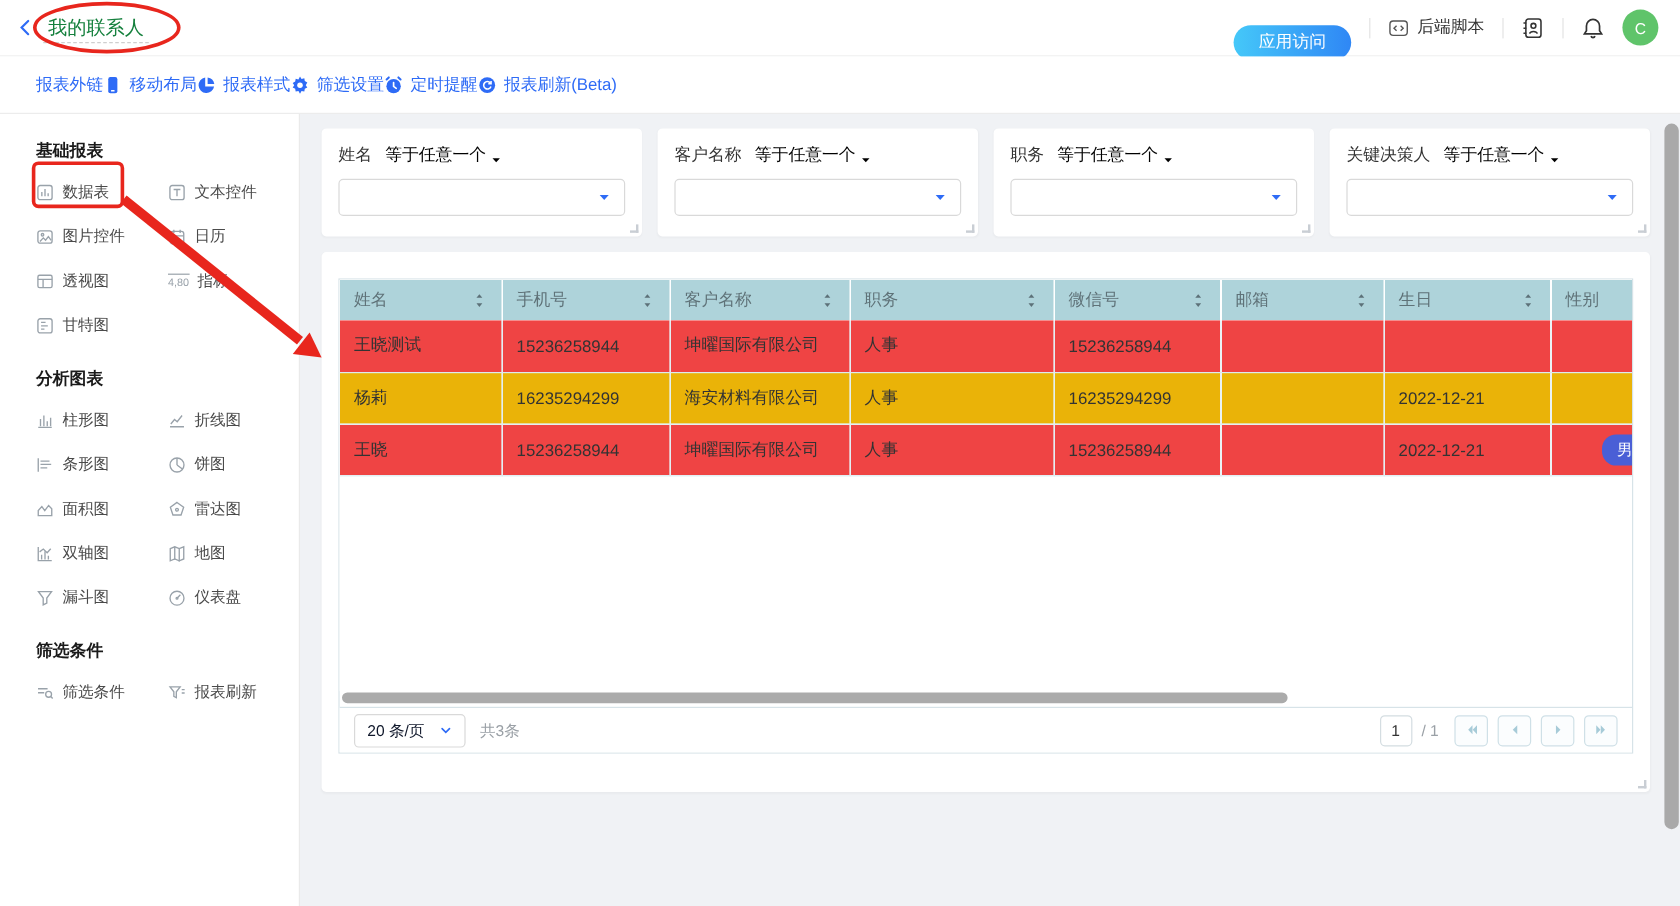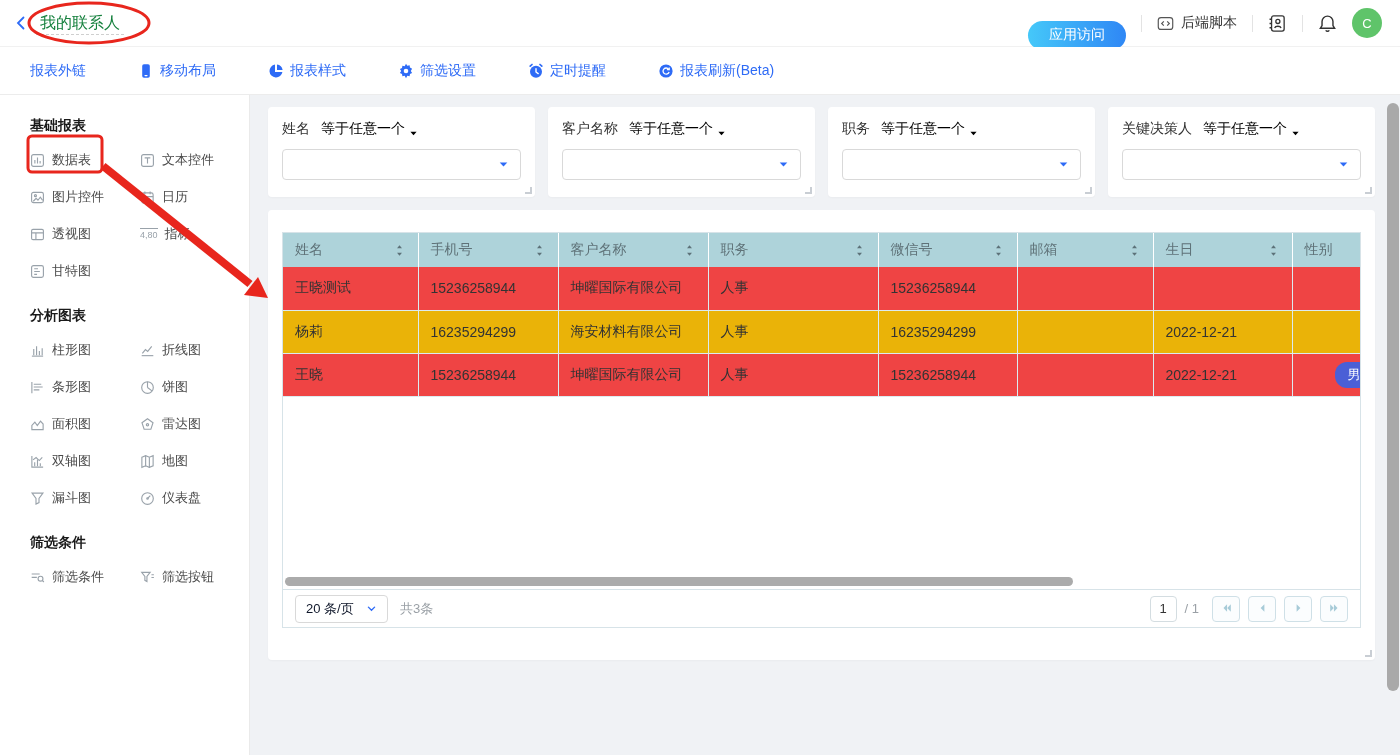--- a/index.html
+++ b/index.html
@@ -23,21 +23,21 @@
     border-radius:15px; height:29px; padding:0 21px; font-size:14px; cursor:pointer;margin-top:24px; }
   .sep { width:1px; height:17px; background:#e3e3e3; }
   .tr-item { display:flex; align-items:center; gap:7px; font-size:14px; color:#333; cursor:pointer; }
   .tr-item .icon { color:#555; }
   .avatar { width:30px; height:30px; border-radius:50%; background:#5fc46a; color:#fff;
     display:flex; align-items:center; justify-content:center; font-size:13px; cursor:pointer; }
 
   
   .actionbar { position:absolute; top:47px; left:0; right:0; height:48px; background:#fff;
     border-bottom:1px solid #ececec; display:flex; align-items:center; z-index:5; }
-  .tabs { display:flex; align-items:center; gap:52px; margin-left:30px; }
+  .tabs { display:flex; align-items:center; margin-left:30px; }
   .tab { display:flex; align-items:center; gap:6px; color:#2e6bf6; font-size:14px; cursor:pointer; }
   .ab-buttons { margin-left:auto; margin-right:14px; display:flex; gap:14px; }
   .ab-btn { width:79px; height:31px; border:1px solid #2e6bf6; color:#2e6bf6; background:#fff;
     border-radius:2px; font-size:14px; cursor:pointer; }
 
   
   .sidebar { position:absolute; top:95px; left:0; bottom:0; width:250px; background:#fff;
     border-right:1px solid #eaeaea; padding:22px 0 0 30px; }
   .section-title { font-weight:bold; font-size:14px; color:#1a1a1a; margin:0 0 16px; }
   .sec-items { display:grid; grid-template-columns:110px 108px; row-gap:19px; margin-bottom:27px; }
@@ -414,21 +414,21 @@
       </div>
       <div class="s-item">
         <span class="icon">
           <svg width="15" height="15" viewBox="0 0 16 16">
             <g fill="none" stroke="currentColor" stroke-width="1.2">
               <path d="M1.8 2.5h9l-3.4 4.4v5.3l-2.2-1.2V6.9z"></path>
               <path d="M12.2 5h2.6M12.2 8h2.6"></path>
             </g>
           </svg>
         </span>
-        <span>筛选按钮</span>
+        <span>报表刷新</span>
       </div>
     </div>
   </div>
 
 <div class="main">
   <div class="filters-row" id="filters-row">
       <div class="filter-card">
         <div class="f-head">
           <span class="f-label">姓名</span>
           <span class="f-op">等于任意一个<span class="icon">

